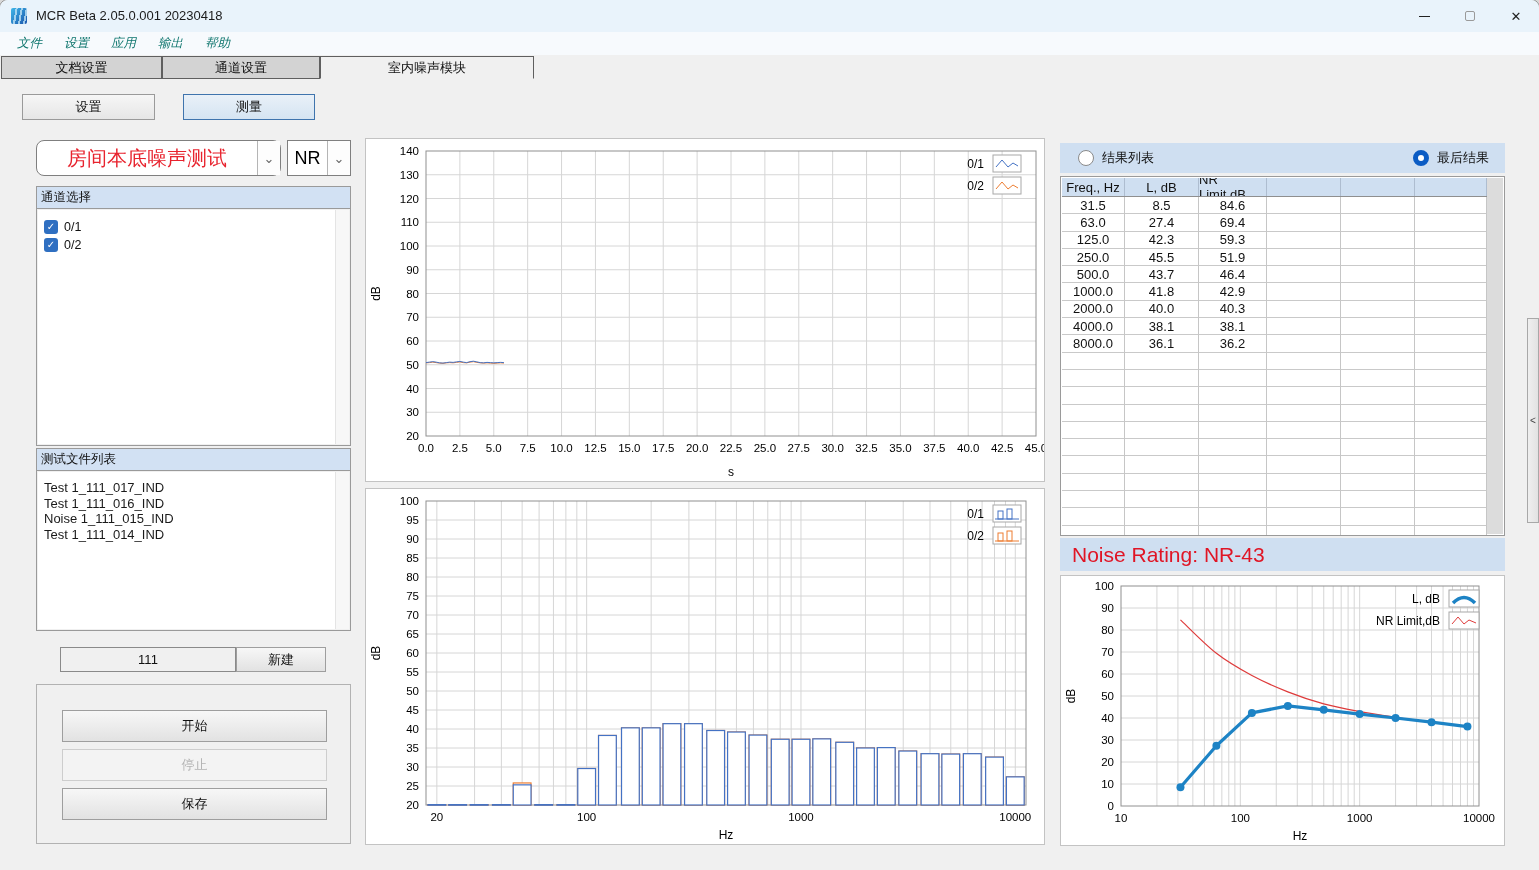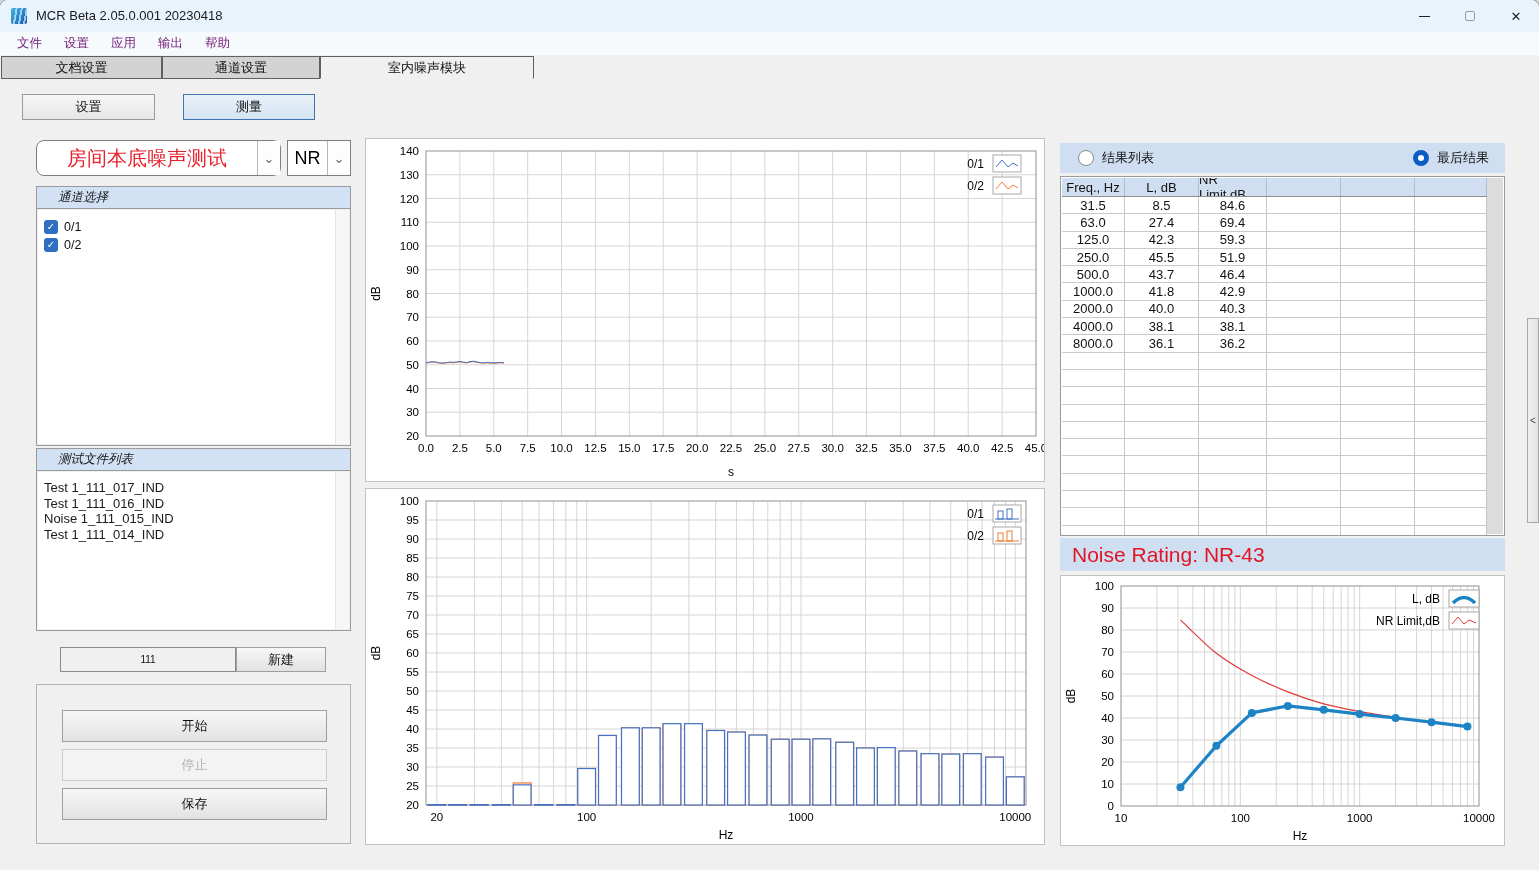--- a/index.html
+++ b/index.html
@@ -16,46 +16,46 @@
     overflow:hidden;}
   .app-icon:before{content:"";position:absolute;left:2px;top:-2px;width:20px;height:20px;
     background:repeating-linear-gradient(100deg,transparent 0 3px,#bfe2f5 3px 5px);opacity:.8;}
   .title-text{position:absolute;left:36px;top:8px;font-size:13px;color:#1b1b1b;}
   .win-controls{position:absolute;right:0;top:0;height:32px;display:flex;}
   .win-btn{width:46px;height:32px;display:flex;align-items:center;justify-content:center;font-size:13px;color:#222;}
   .min-glyph{width:11px;border-top:1.4px solid #222;}
   .max-glyph{width:10px;height:10px;border:1.2px solid #9a9a9a;border-radius:2px;}
   
   .menubar{position:absolute;left:0;top:32px;width:1539px;height:23px;background:#f7fafd;display:flex;align-items:center;padding-left:6px;}
-  .menu-item{padding:2px 11px;font-size:12.5px;color:#701a75;}
+  .menu-item{padding:2px 11px;font-size:12.5px;color:#0f766e;font-style:italic;}
   
   .tabrow{position:absolute;left:0;top:56px;width:1539px;height:23px;}
   .tab{position:absolute;top:0;height:23px;border:1px solid #5f5f5f;background:#d3d3d3;
        display:flex;align-items:center;justify-content:center;font-size:13px;}
   .tab.active{background:#f0f0f0;border-bottom-color:#f0f0f0;}
   
   .subtab{position:absolute;height:26px;display:flex;align-items:center;justify-content:center;font-size:13px;
           border:1px solid #9a9a9a;background:linear-gradient(#f6f6f6,#e6e6e6);}
   .subtab.active{border:1.6px solid #3f74ad;background:linear-gradient(#e9f0f8,#d5e4f2);}
   
   .combo{position:absolute;background:#fff;border:1px solid #7f7f7f;display:flex;}
   .combo .combo-value{flex:1;display:flex;align-items:center;justify-content:center;overflow:hidden;white-space:nowrap;}
   .combo .combo-arrow{width:23px;border-left:1px solid #b5b5b5;display:flex;align-items:center;justify-content:center;
       color:#666;font-size:13px;background:#fdfdfd;}
   .combo-red{font-family:"Liberation Serif","DejaVu Serif",serif;font-size:20px;color:#e8232e;}
   .combo-nr{font-size:18px;color:#000;}
   .listbox{position:absolute;background:#f0f0f0;border:1px solid #9a9a9a;}
   .listbox .list-header{height:22px;background:#d2e1f3;border-bottom:1px solid #9a9a9a;
-      font-size:12.5px;display:flex;align-items:center;padding-left:21px;font-style:italic;}
+      font-size:12.5px;display:flex;align-items:center;padding-left:4px;}
   .listbox .list-body{position:absolute;left:1px;right:15px;top:23px;bottom:1px;background:#fff;overflow:hidden;padding:8px 0 0 6px;}
   .listbox .list-scroll{position:absolute;top:23px;bottom:1px;right:1px;width:14px;background:#f7f7f7;border-left:1px solid #e4e4e4;}
   .chan-row{display:flex;align-items:center;gap:6px;height:18px;font-size:12.5px;}
   .cb{width:14px;height:14px;border-radius:3px;background:#2f6fc1;color:#fff;font-size:10px;line-height:14px;text-align:center;}
   .file-item{font-size:13px;line-height:15.5px;color:#1a1a1a;white-space:nowrap;}
-  .text-field{position:absolute;background:#f0f0f0;border:1px solid #8a8a8a;text-align:center;font-size:10px;
+  .text-field{position:absolute;background:#f0f0f0;border:1px solid #8a8a8a;text-align:center;font-size:13px;
       font-family:"Liberation Sans",sans-serif;color:#111;padding:0;}
   .btn{position:absolute;display:flex;align-items:center;justify-content:center;font-size:13px;
       background:linear-gradient(#f7f7f7,#e2e2e2);border:1px solid #9e9e9e;color:#111;}
   .btn.disabled{background:#f3f3f3;border-color:#cscs;border-color:#cdcdcd;color:#b2b2b2;}
   .groupbox{position:absolute;border:1px solid #b2b2b2;background:#f0f0f0;}
   
   .chart-panel{position:absolute;background:#fff;border:1px solid #c3c3c3;}
   .chart-panel svg{display:block;}
   
   .banner{position:absolute;background:#cfdff1;display:flex;align-items:center;}

